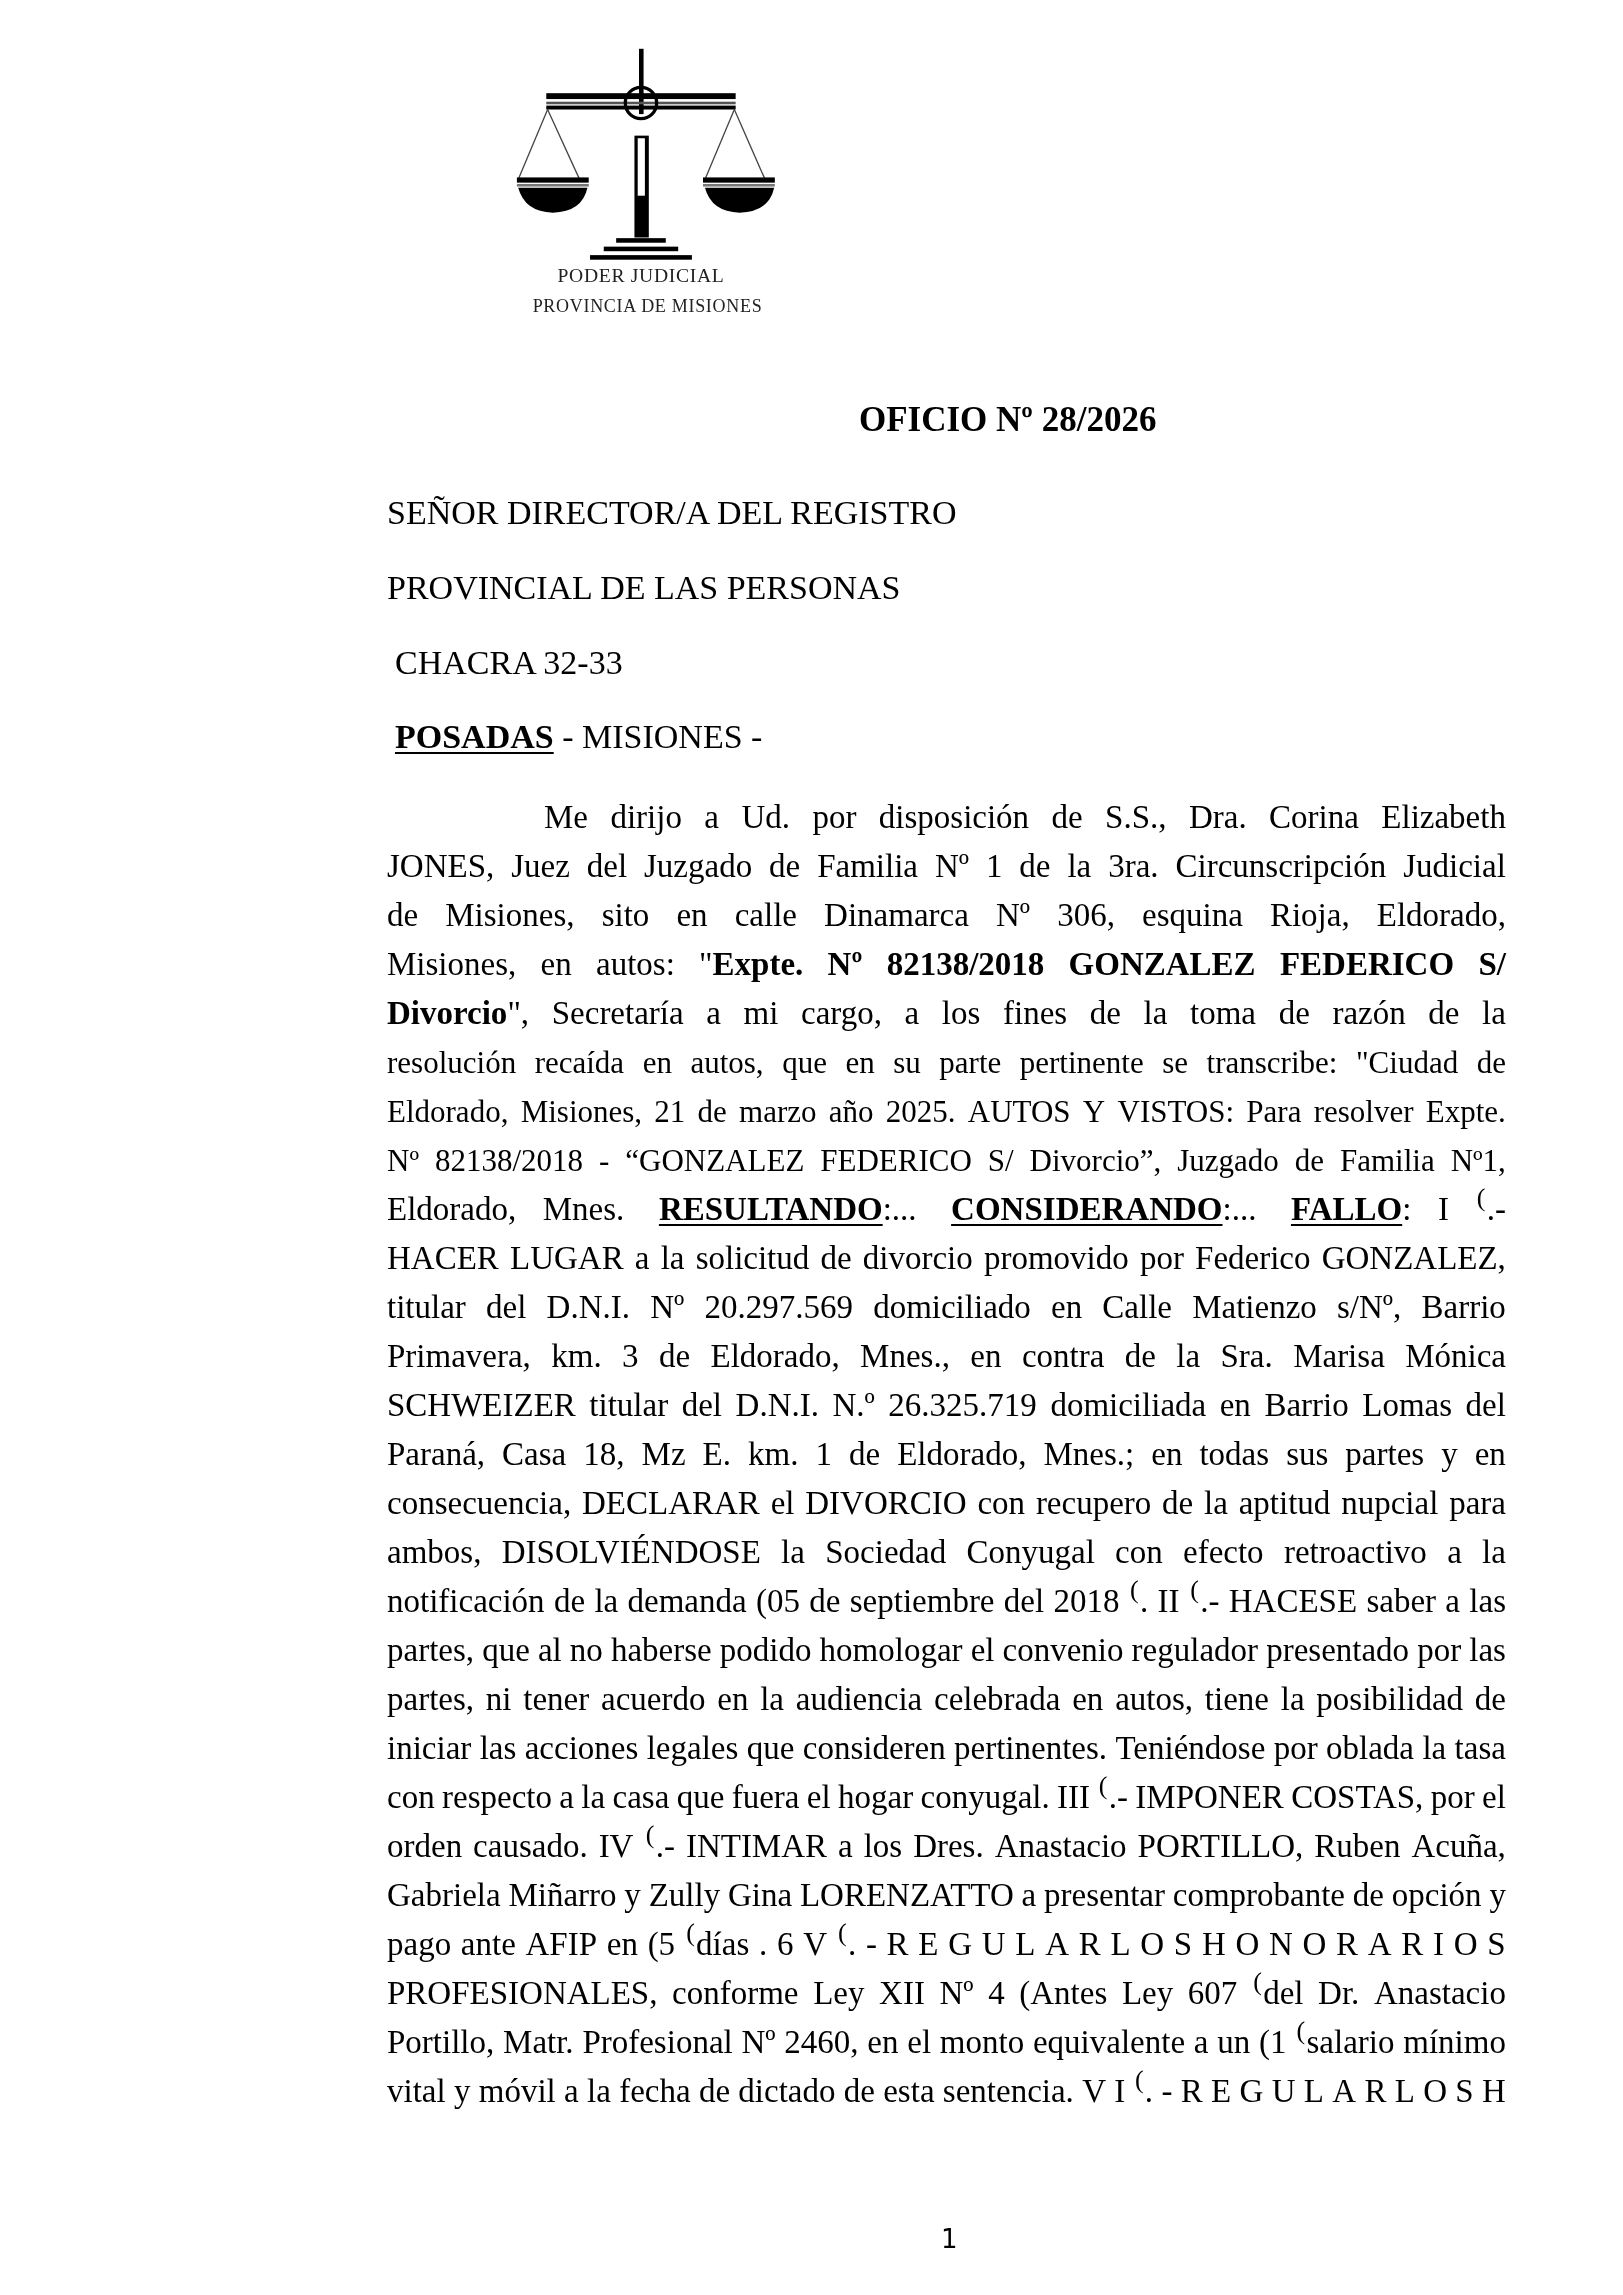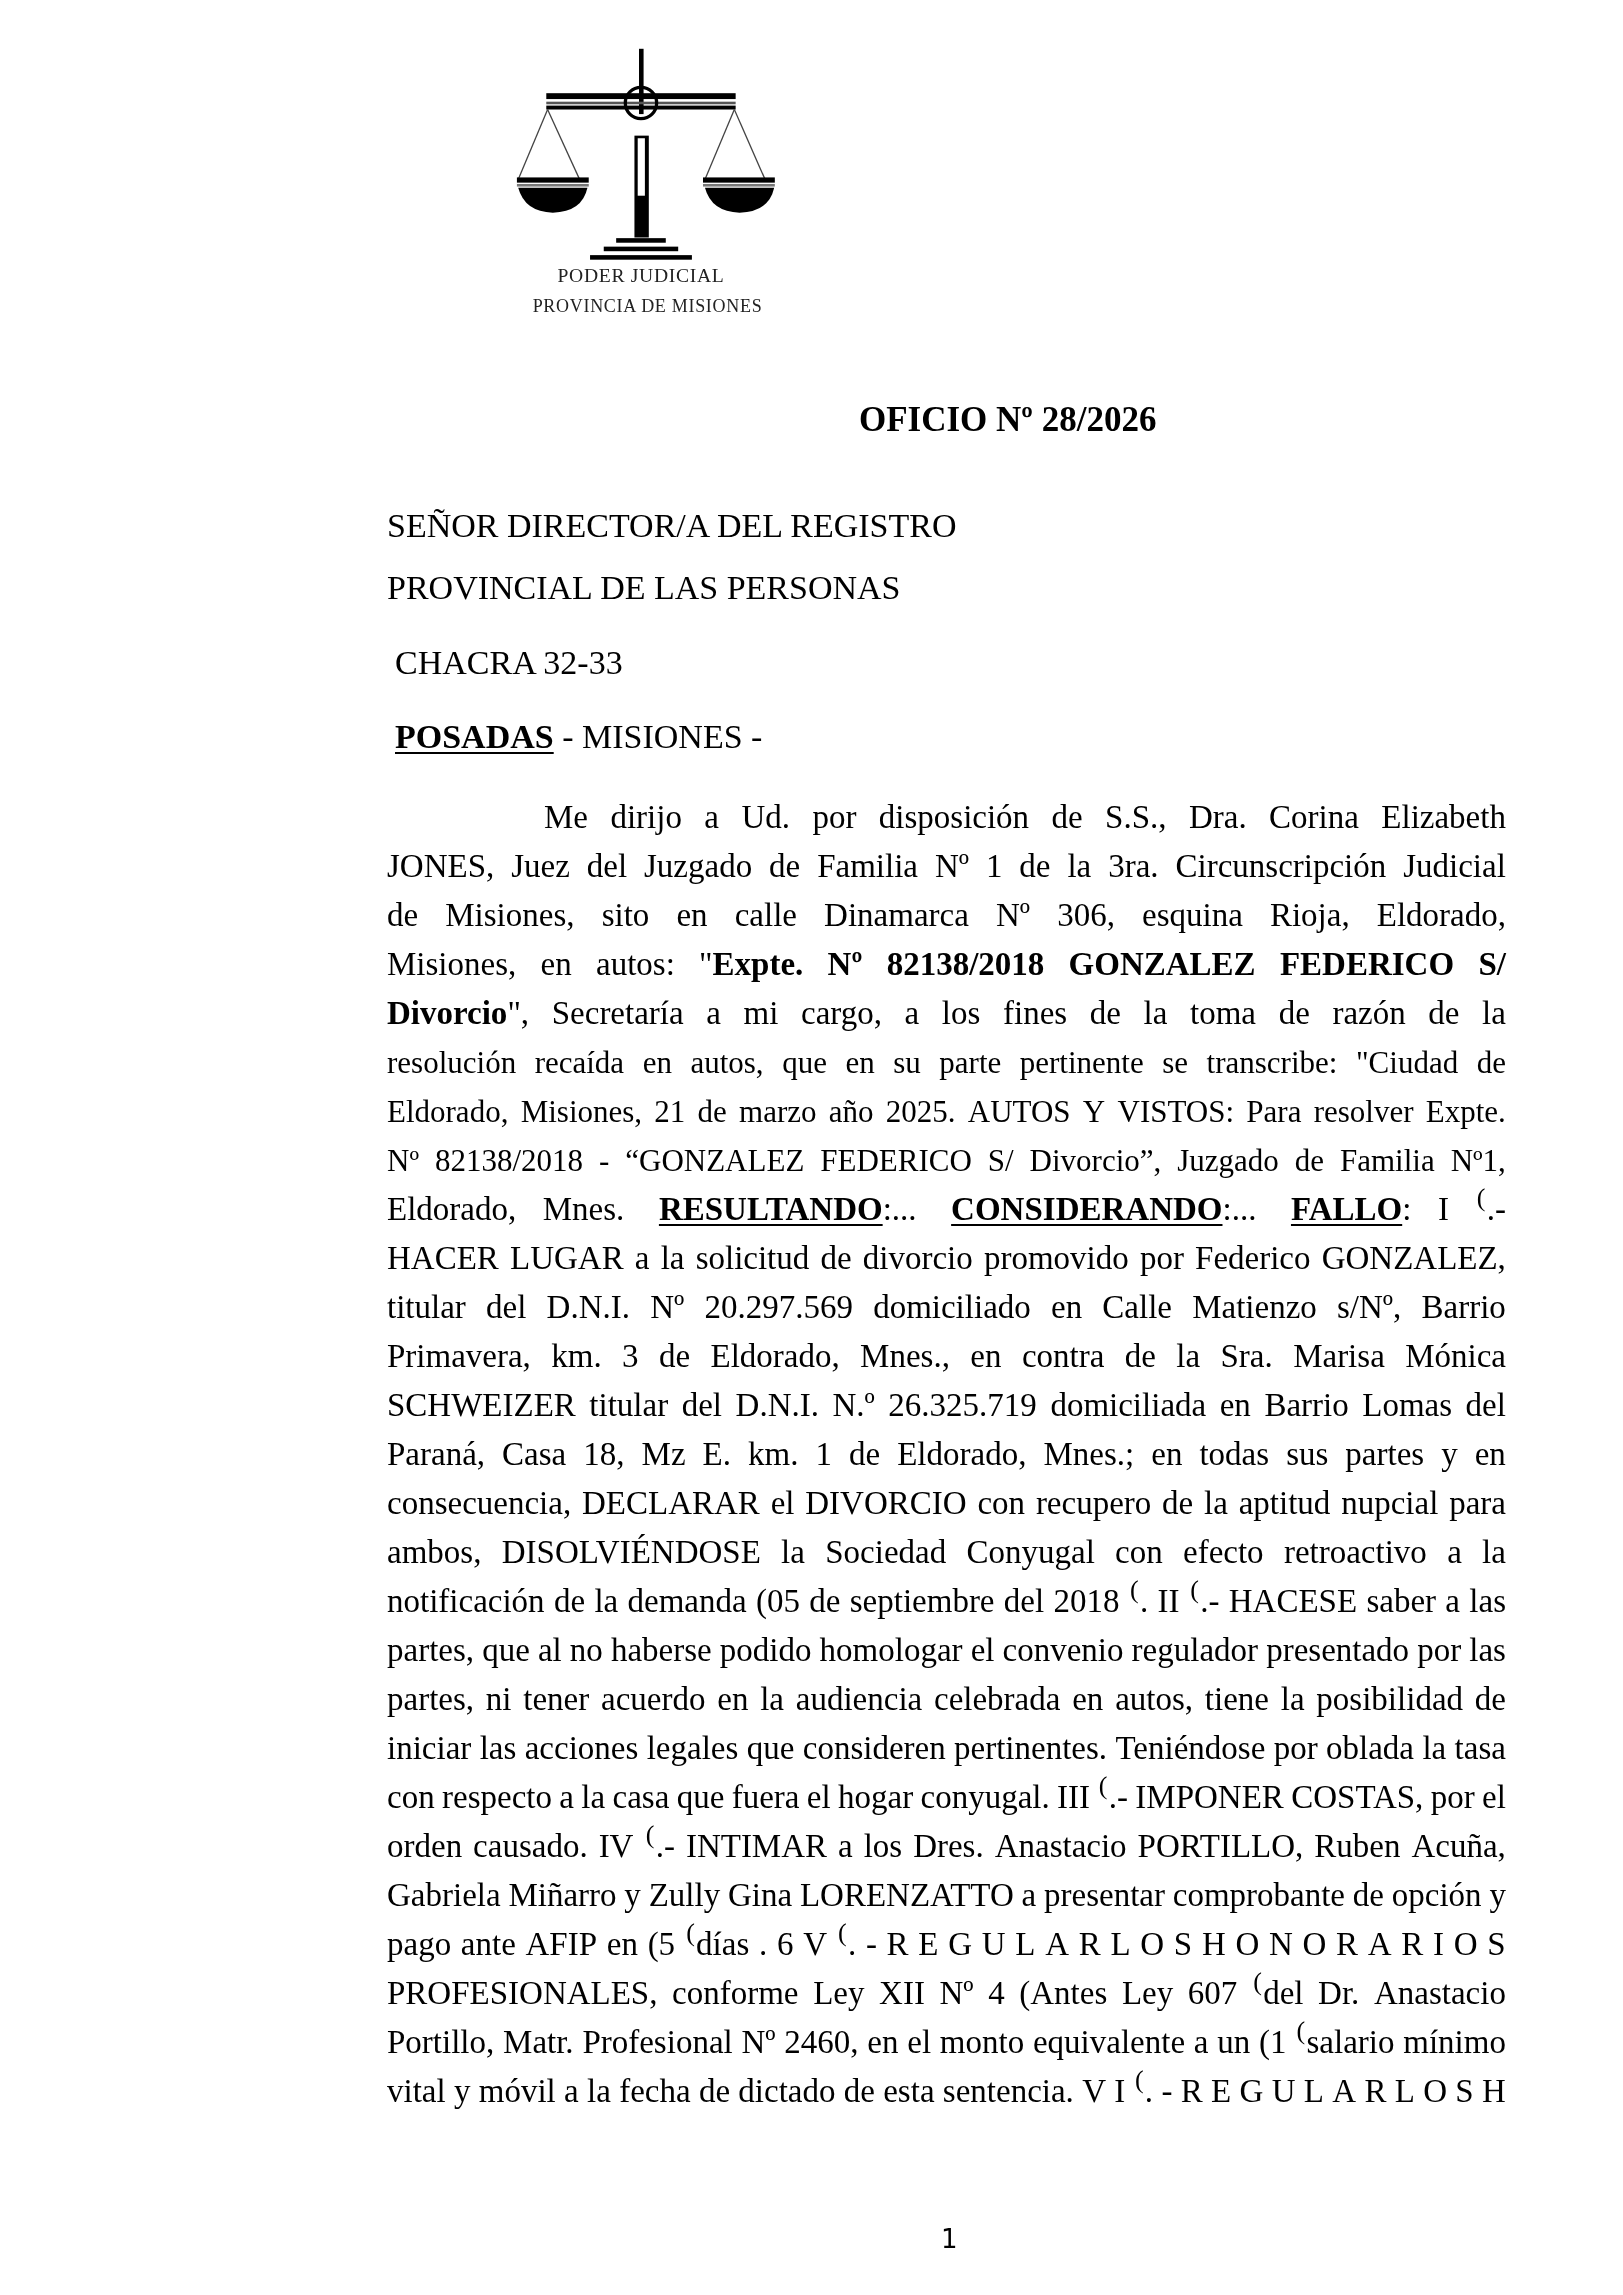--- a/index.html
+++ b/index.html
@@ -12,21 +12,21 @@
   .logo-text { position: absolute; left: 0; width: 301px; text-align: center;
                font-family: "Liberation Serif", serif; color: #222; letter-spacing: 0.7px; }
   .logo-line1 { top: 226px; font-size: 19.6px; left: -6.5px; }
   .logo-line2 { top: 257px; font-size: 18px; }
 
   
   .oficio { position: absolute; left: 831px; top: 400px; font-size: 35px; font-weight: bold; white-space: nowrap; margin-left: 28px; }
 
   
   .addr { position: absolute; left: 387px; font-size: 34px; white-space: nowrap; }
-  .addr-1 { top: 494px; margin-top: 13px; }
+  .addr-1 { top: 494px; }
   .addr-2 { top: 569px; }
   .addr-3 { top: 644px; margin-left: 8px; }
   .addr-4 { top: 718px; }
   .u { text-decoration: underline; text-decoration-thickness: 2px; text-underline-offset: 3.9px; margin-left: 8px; }
   .b { font-weight: bold; }
 
   
   .body { position: absolute; left: 387px; top: 798px; width: 1119px; }
   .line { height: 49px; font-size: 33px; line-height: 39px; white-space: nowrap;
           display: flex; justify-content: space-between; align-items: baseline; }

